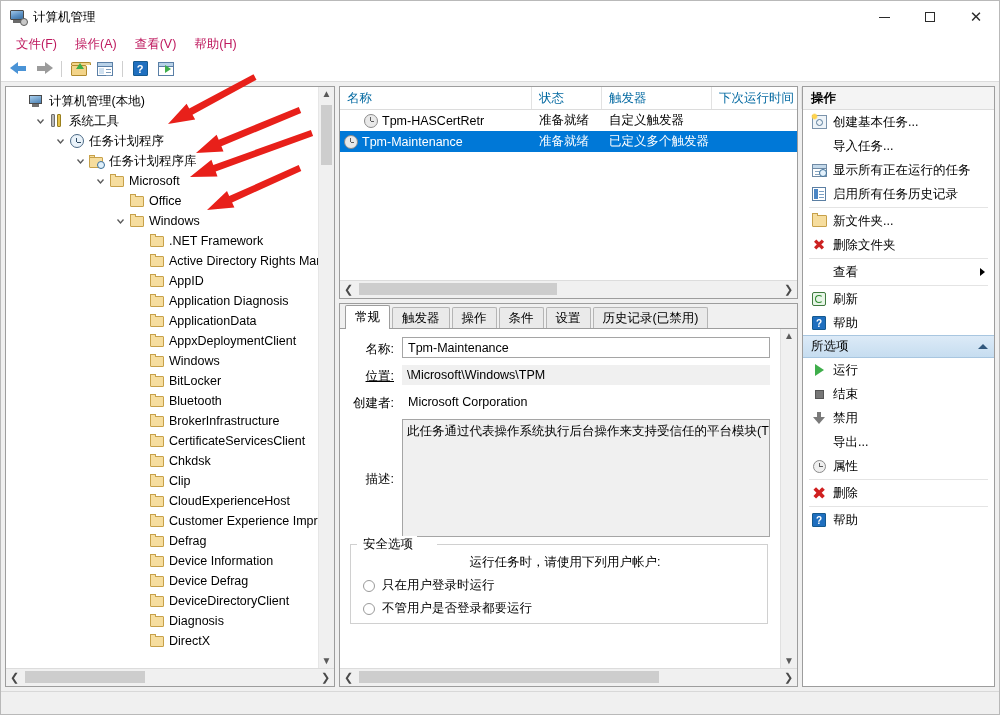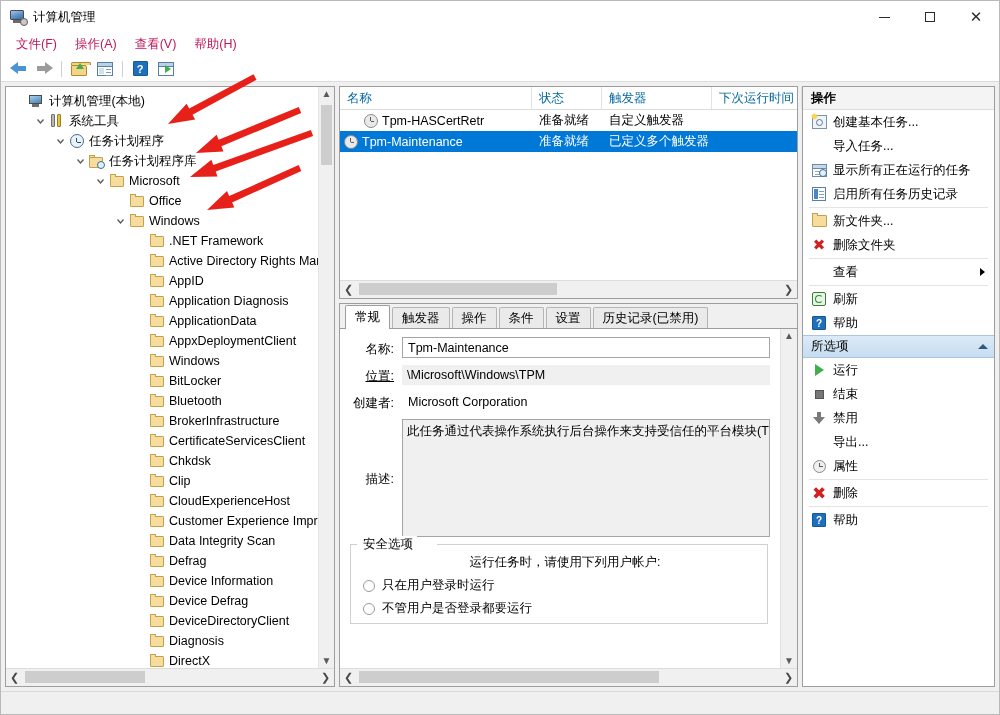--- a/index.html
+++ b/index.html
@@ -540,28 +540,20 @@
                 <span class="folder"></span>
               </span>
               <span class="t-label">Customer Experience Imprc</span>
             </div>
             <div class="tree-row">
               <span style="width:126px;flex:0 0 126px"></span>
               <span class="chev"></span>
               <span class="t-icon">
                 <span class="folder"></span>
               </span>
-              <span class="t-label">Data Integrity Scan</span>
-            </div>
-            <div class="tree-row">
-              <span style="width:126px;flex:0 0 126px"></span>
-              <span class="chev"></span>
-              <span class="t-icon">
-                <span class="folder"></span>
-              </span>
               <span class="t-label">Defrag</span>
             </div>
             <div class="tree-row">
               <span style="width:126px;flex:0 0 126px"></span>
               <span class="chev"></span>
               <span class="t-icon">
                 <span class="folder"></span>
               </span>
               <span class="t-label">Device Information</span>
             </div>

